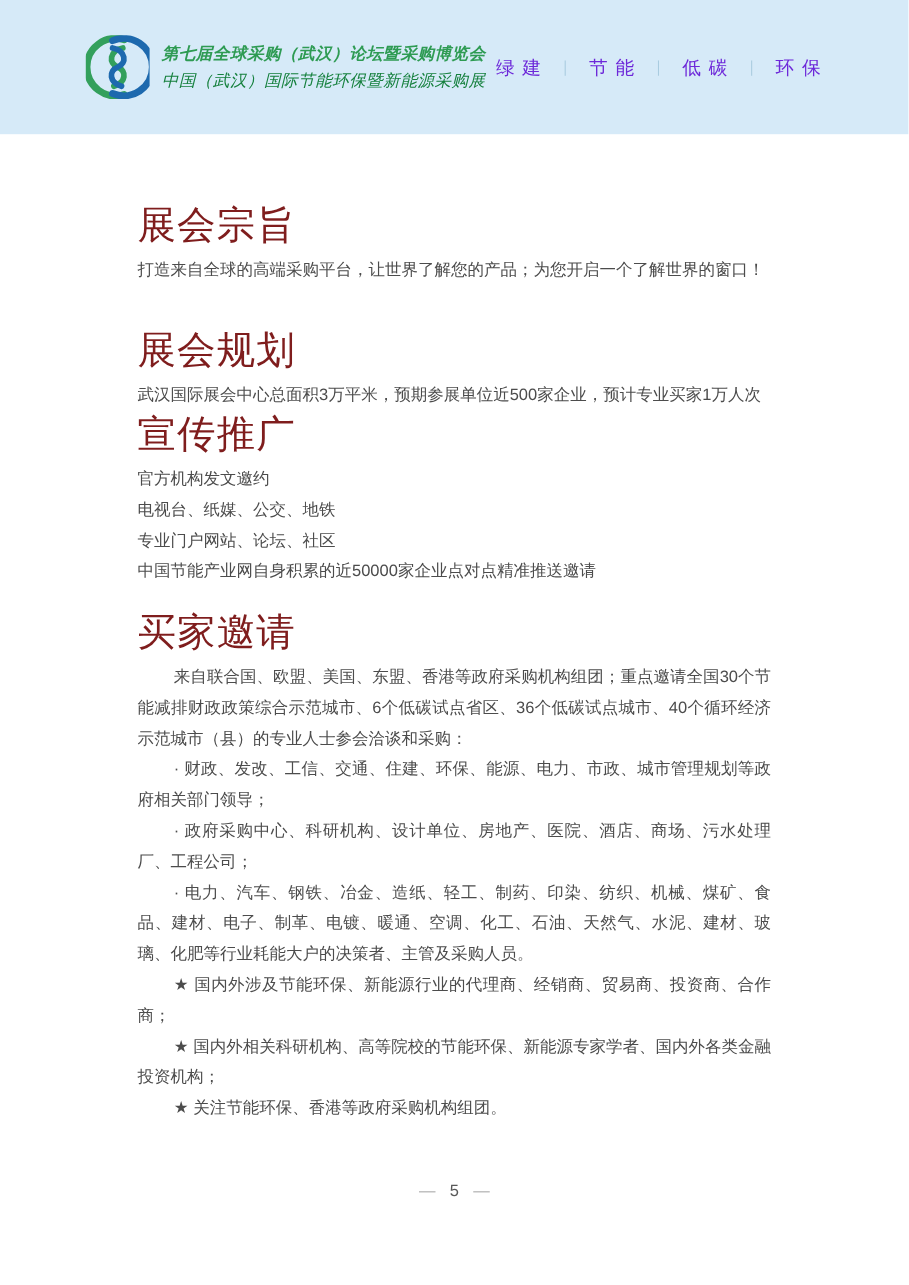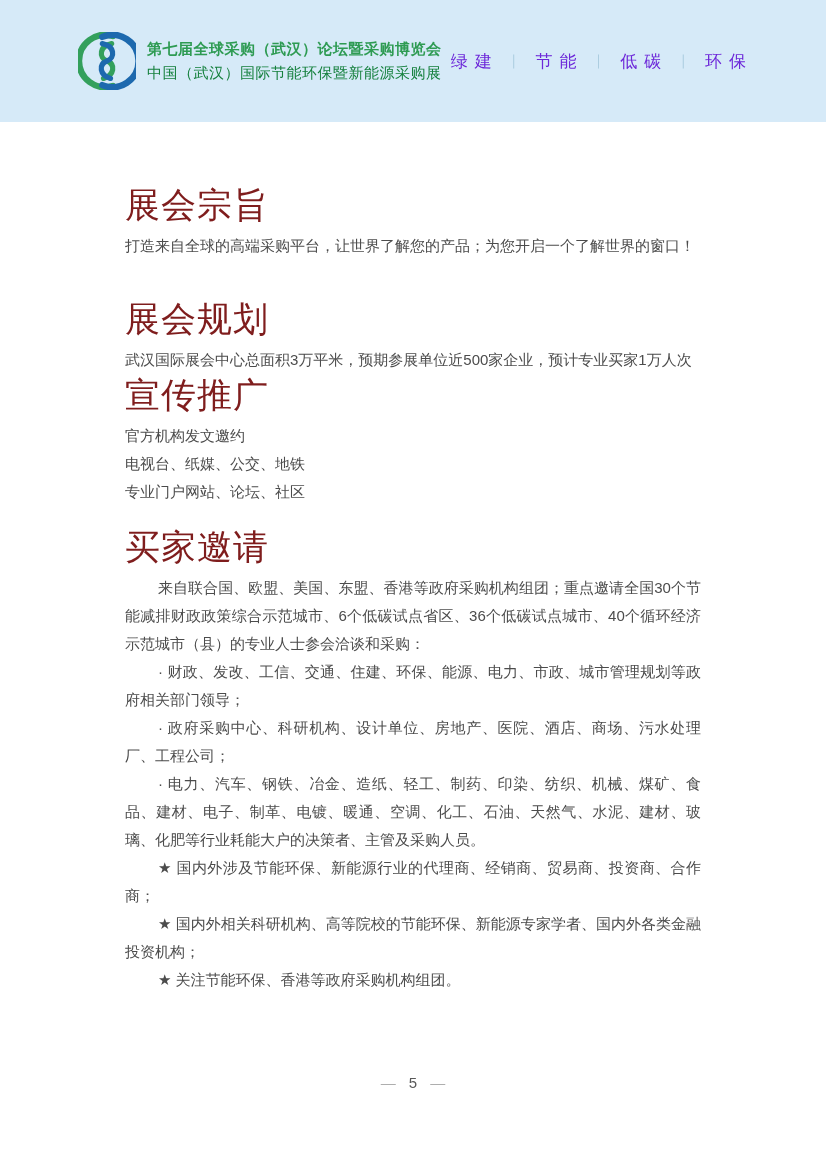--- a/index.html
+++ b/index.html
@@ -17,21 +17,21 @@
   .header {
     height: 122px;
     background: #d6eaf8;
     display: flex;
     align-items: center;
     justify-content: space-between;
     padding: 0 80px 0 78px;
   }
   .brand { display: flex; align-items: center; gap: 11px; }
   .logo { width: 58px; height: 58px; flex: 0 0 auto; }
-  .brand-text { display: flex; flex-direction: column; }
+  .brand-text { display: flex; flex-direction: column; font-style: italic; }
   .brand-line1 {
     color: #2e9b53;
     font-weight: bold;
     font-size: 15px;
     letter-spacing: 0.5px;
     margin-bottom: 5px;
     white-space: nowrap;
   }
   .brand-line2 {
     color: #15803d;
@@ -132,20 +132,21 @@
   <div class="sec-plan">
     <h2 class="sec-heading">展会规划</h2>
     <p>武汉国际展会中心总面积3万平米，预期参展单位近500家企业，预计专业买家1万人次</p>
   </div>
 
   <div class="sec-promo">
     <h2 class="sec-heading">宣传推广</h2>
     <p>官方机构发文邀约</p>
     <p>电视台、纸媒、公交、地铁</p>
     <p>专业门户网站、论坛、社区</p>
+    <p>中国节能产业网自身积累的近50000家企业点对点精准推送邀请</p>
   </div>
 
   <div class="sec-buyers">
     <h2 class="sec-heading">买家邀请</h2>
     <p>来自联合国、欧盟、美国、东盟、香港等政府采购机构组团；重点邀请全国30个节能减排财政政策综合示范城市、6个低碳试点省区、36个低碳试点城市、40个循环经济示范城市（县）的专业人士参会洽谈和采购：</p>
     <p>· 财政、发改、工信、交通、住建、环保、能源、电力、市政、城市管理规划等政府相关部门领导；</p>
     <p>· 政府采购中心、科研机构、设计单位、房地产、医院、酒店、商场、污水处理厂、工程公司；</p>
     <p>· 电力、汽车、钢铁、冶金、造纸、轻工、制药、印染、纺织、机械、煤矿、食品、建材、电子、制革、电镀、暖通、空调、化工、石油、天然气、水泥、建材、玻璃、化肥等行业耗能大户的决策者、主管及采购人员。</p>
     <p>★ 国内外涉及节能环保、新能源行业的代理商、经销商、贸易商、投资商、合作商；</p>
     <p>★ 国内外相关科研机构、高等院校的节能环保、新能源专家学者、国内外各类金融投资机构；</p>

